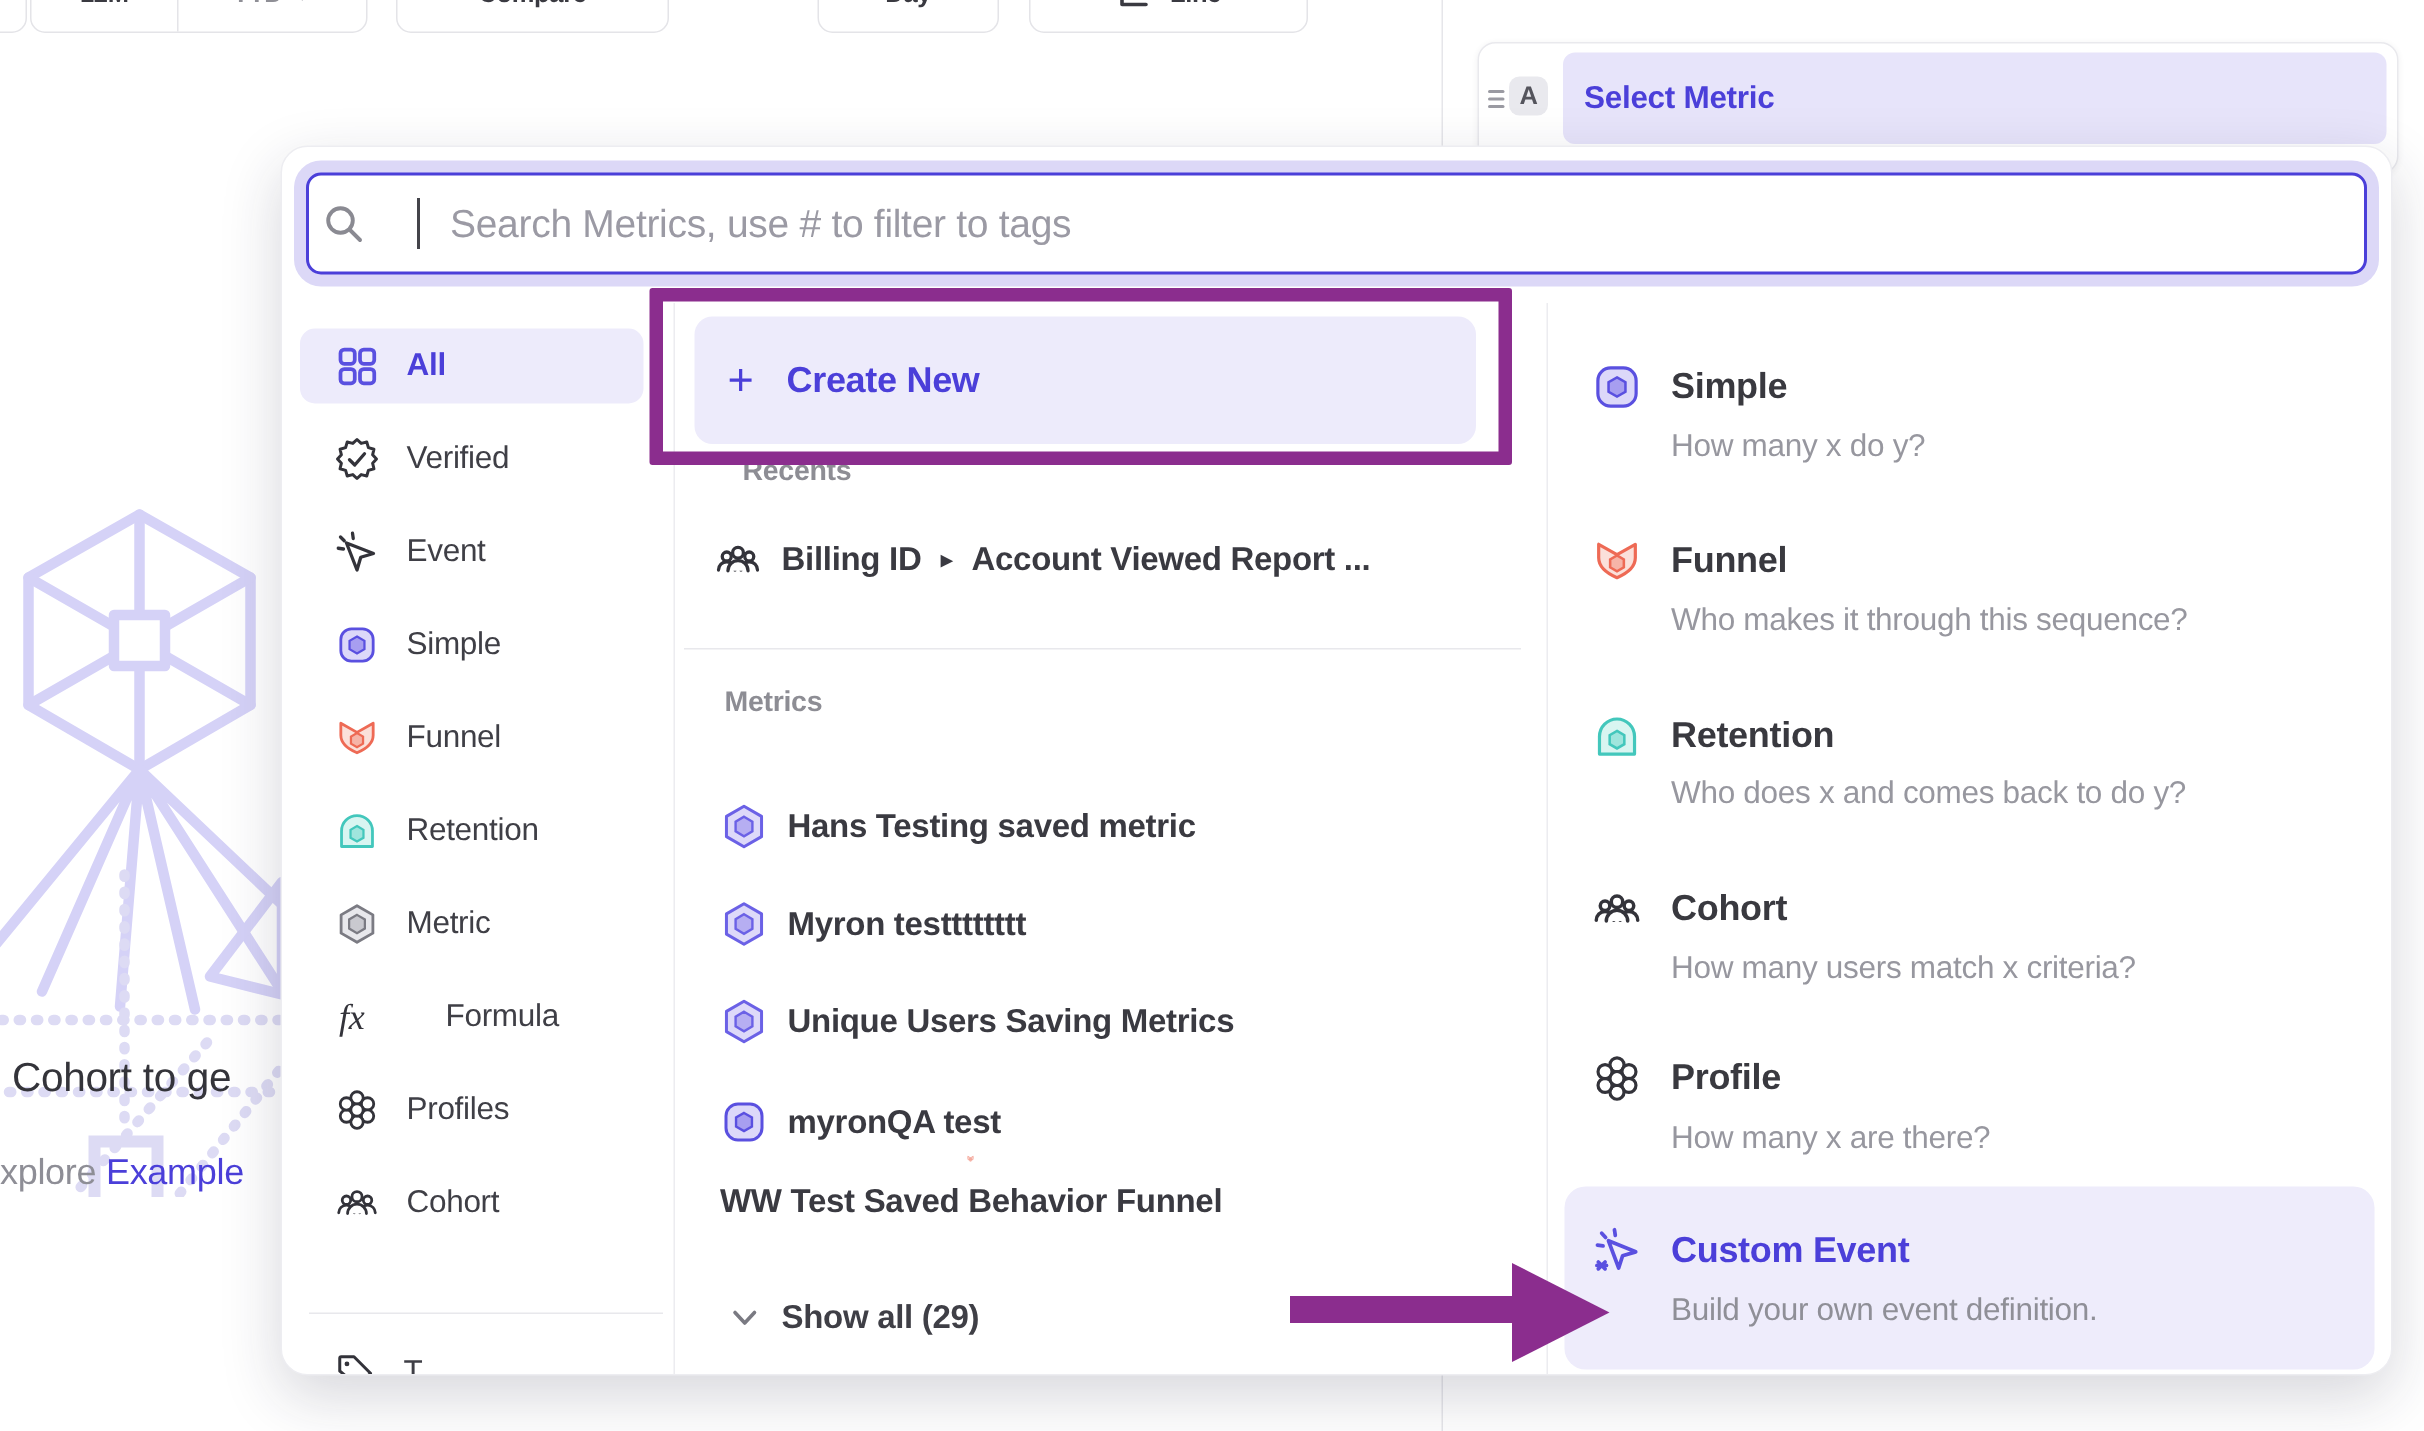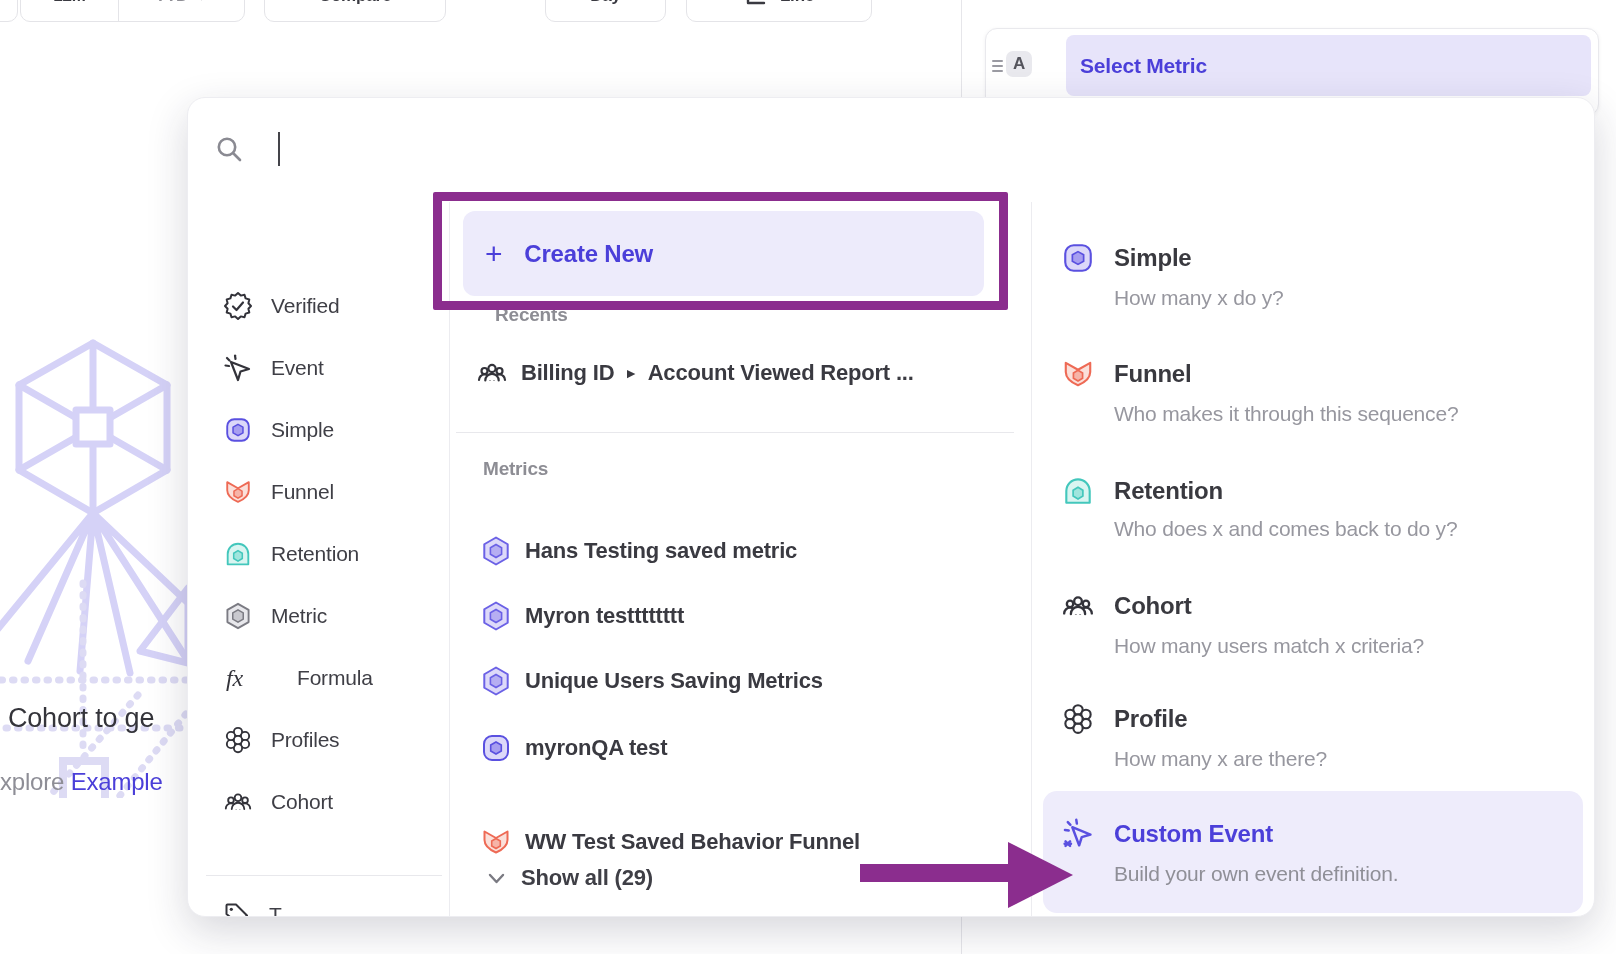--- a/index.html
+++ b/index.html
@@ -11,21 +11,21 @@
   .tbtn{position:absolute;top:-30px;height:52px;background:#fff;border:1px solid #e4e4e8;
         border-radius:10px;display:flex;align-items:center;justify-content:center;
         font-size:17px;font-weight:600;color:#3a3a41;box-sizing:border-box;}
   .tbtn .seg{display:flex;align-items:center;justify-content:center;height:100%;}
   
   .qcard{position:absolute;left:985px;top:28px;width:612px;height:86px;background:#fff;
          border:1px solid #e9e9ed;border-radius:12px;box-shadow:0 1px 4px rgba(30,30,50,.06);}
   .dragbars span{display:block;width:11px;height:2px;background:#9a9aa2;margin:3px 0;border-radius:1px;}
   .abadge{position:absolute;left:20px;top:22px;width:26px;height:26px;background:#e9e9ee;border-radius:7px;
           text-align:center;line-height:26px;font-size:17px;font-weight:700;color:#54545c;}
-  .qpill{position:absolute;left:56px;top:6px;right:7px;height:61px;background:#e7e4fa;border-radius:8px;margin-left:24px;}
+  .qpill{position:absolute;left:56px;top:6px;right:7px;height:61px;background:#e7e4fa;border-radius:8px;}
   .qpill .lbl{margin-left:14px;line-height:61px;font-size:21px;font-weight:600;color:#4b3fd9;}
   
   .modal{position:absolute;left:187px;top:97px;width:1408px;height:820px;background:#fff;
          border:1px solid #ededf1;border-radius:18px;box-sizing:border-box;
          box-shadow:0 14px 40px rgba(35,35,60,.18);overflow:hidden;z-index:10;}
   .search{position:absolute;left:16px;top:17px;width:1374px;height:68px;border:2px solid #4b3fd9;
           border-radius:10px;background:#fff;box-sizing:border-box;box-shadow:0 0 0 8px #dcd8f7;
           font-size:26px;color:#3a3a41;padding:0 20px 0 94px;outline:none;
           font-family:"Liberation Sans",sans-serif;letter-spacing:-0.2px;}
   .search::placeholder{color:#9b9aa4;opacity:1;}
@@ -105,29 +105,41 @@
       <span></span>
   </div>
   <div class="abadge">A</div>
   <div class="qpill">
     <span class="lbl">Select Metric</span>
   </div>
 </div>
 
 <div class="modal">
 
+  <input class="search" type="text" placeholder="Search Metrics, use # to filter to tags" style="">
   <svg class="abs" style="left:26px;top:36px;" width="30" height="30" viewBox="0 0 30 30">
     <circle cx="13" cy="13" r="8.2" fill="none" stroke="#8a8a92" stroke-width="2.6"></circle>
     <line x1="19.5" y1="19.5" x2="26" y2="26" stroke="#8a8a92" stroke-width="2.6" stroke-linecap="round"></line>
   </svg>
   <div class="abs" style="left:90px;top:34px;width:2px;height:34px;background:#44444a;"></div>
 
   <div class="vline" style="left:261px;"></div>
   <div class="vline" style="left:843px;"></div>
 
+  <div class="side-row sel" style="top:121px;">
+    <svg width="30" height="30" viewBox="0 0 30 30">
+      <g fill="none" stroke="#5a50e0" stroke-width="2.5">
+          <rect x="4" y="4" width="9.5" height="9.5" rx="2.5"></rect>
+          <rect x="17" y="4" width="9.5" height="9.5" rx="2.5"></rect>
+          <rect x="4" y="17" width="9.5" height="9.5" rx="2.5"></rect>
+          <rect x="17" y="17" width="9.5" height="9.5" rx="2.5"></rect>
+        </g>
+    </svg>
+    <span>All</span>
+  </div>
   <div class="side-row" style="top:183px;">
     <svg width="30" height="30" viewBox="0 0 30 30">
       <polygon points="28,15 25.4,17.8 26.3,21.5 22.6,22.6 21.5,26.3 17.8,25.4 15,28 12.2,25.4 8.5,26.3 7.4,22.6 3.7,21.5 4.6,17.8 2,15 4.6,12.2 3.7,8.5 7.4,7.4 8.5,3.7 12.2,4.6 15,2 17.8,4.6 21.5,3.7 22.6,7.4 26.3,8.5 25.4,12.2" fill="none" stroke="#33333a" stroke-width="2" stroke-linejoin="round"></polygon>
       <polyline points="10,15.5 13.5,19 20,11.5" fill="none" stroke="#33333a" stroke-width="2.2" stroke-linecap="round" stroke-linejoin="round"></polyline>
     </svg>
     <span>Verified</span>
   </div>
   <div class="side-row" style="top:245px;">
     <svg width="30" height="30" viewBox="0 0 30 30">
       <path d="M8 9 L15 27 L17.5 18.5 L26 16 Z" fill="none" stroke="#33333a" stroke-width="2.2" stroke-linejoin="round"></path>
@@ -256,21 +268,21 @@
     </svg>
     <span>Unique Users Saving Metrics</span>
   </div>
   <div class="m-row" style="left:292px;top:628px;">
     <svg width="32" height="32" viewBox="0 0 32 32">
       <rect x="4" y="4" width="24" height="24" rx="8" fill="#dcd8f9" stroke="#5a50e0" stroke-width="2"></rect>
       <polygon points="16,10 21.3,13 21.3,19 16,22 10.7,19 10.7,13" fill="#a79ef0" stroke="#5a50e0" stroke-width="1.6"></polygon>
     </svg>
     <span>myronQA test</span>
   </div>
-  <div class="m-row" style="left:292px;top:722px;">
+  <div class="m-row" style="left:292px;top:672px;flex-direction:column;">
     <svg width="32" height="32" viewBox="0 0 32 32">
       <path d="M4.5 5.5 v8.5 c0 6 4.5 9.5 11.5 12.5 c7-3 11.5-6.5 11.5-12.5 V5.5 L16 12 Z" fill="#fbe0da" stroke="#ee6a55" stroke-width="2" stroke-linejoin="round"></path>
       <polygon points="16,12.5 20.3,15 20.3,20 16,22.5 11.7,20 11.7,15" fill="#f6b4a8" stroke="#ee6a55" stroke-width="1.6"></polygon>
     </svg>
     <span>WW Test Saved Behavior Funnel</span>
   </div>
 
   <div class="m-row" style="left:300px;top:758px;gap:16px;color:#3f3f46;">
     <svg width="17" height="11" viewBox="0 0 17 11">
         <polyline points="2,2 8.5,9 15,2" fill="none" stroke="#7a7a82" stroke-width="2.4" stroke-linecap="round" stroke-linejoin="round"></polyline>

